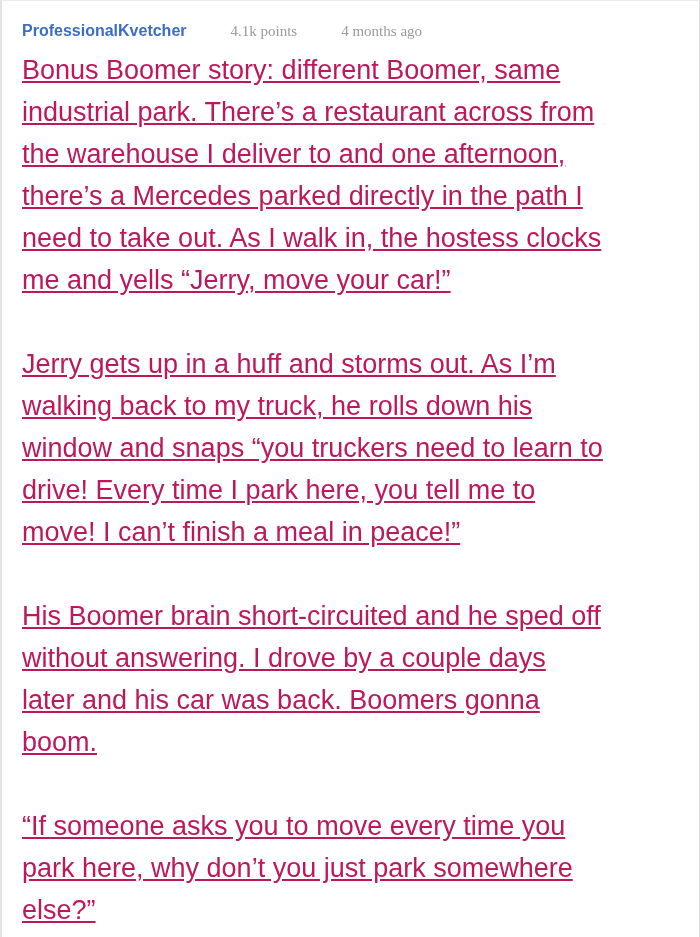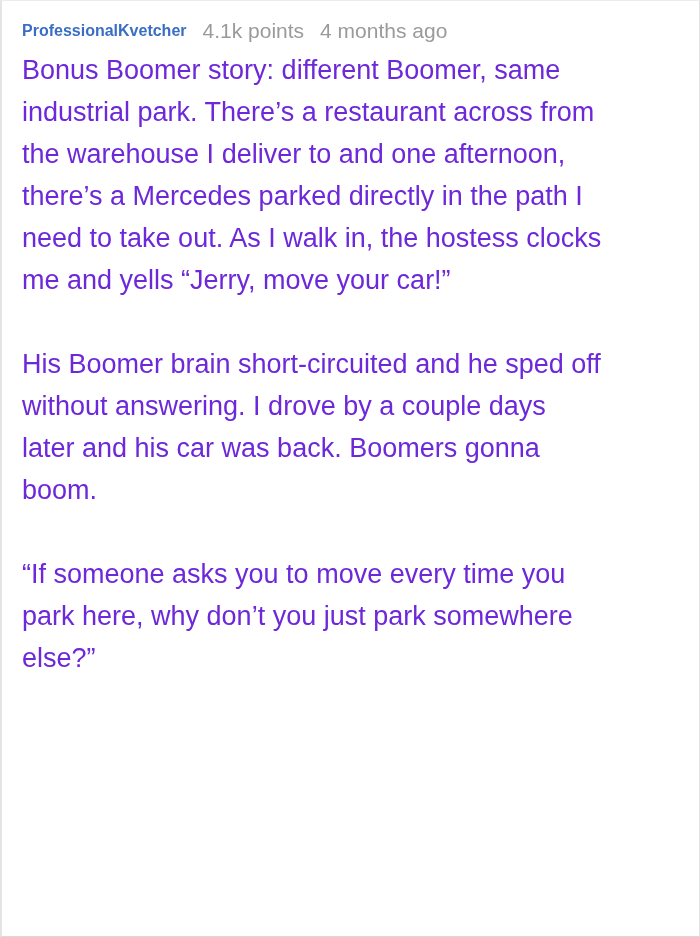--- a/index.html
+++ b/index.html
@@ -15,66 +15,73 @@
     background: #ffffff;
     border-top: 1px solid #ececec;
     border-right: 1px solid #e3e3e3;
     border-bottom: 1px solid #d9d9d9;
     border-left: 2px solid #e4e4e4;
     padding: 17px 15px 20px 20px;
   }
   .comment-header {
     display: flex;
     align-items: flex-start;
-    gap: 16px;
+    gap: 44px;
     padding-top: 2px;
   }
   .author {
     color: #3a6ec4;
     font-size: 16px;
     font-weight: 700;
     line-height: 22px;
     text-decoration: none;
     cursor: pointer;
   }
   .meta {
     color: #9a9a9a;
-    font-size: 21px;
+    font-size: 15px;
     font-weight: 400;
     line-height: 22px;
+    font-family: Liberation Serif, serif;
   }
   .comment-body {
     margin-top: 7px;
   }
   .comment-body p {
-    color: #6d28d9;
+    color: #be185d;
     font-size: 27px;
     font-weight: 400;
     line-height: 42px;
     white-space: pre-line;
     margin: 0 0 42px 0;
+    text-decoration: underline;
   }
   .comment-body p:last-child { margin-bottom: 0; }
 </style>
 </head>
 <body>
 
 <div class="comment-card">
   <div class="comment-header">
     <a class="author">ProfessionalKvetcher</a>
     <span class="meta">4.1k points</span>
     <span class="meta">4 months ago</span>
   </div>
   <div class="comment-body">
     <p>Bonus Boomer story: different Boomer, same
 industrial park. There’s a restaurant across from
 the warehouse I deliver to and one afternoon,
 there’s a Mercedes parked directly in the path I
 need to take out. As I walk in, the hostess clocks
 me and yells “Jerry, move your car!”</p>
+    <p>Jerry gets up in a huff and storms out. As I’m
+walking back to my truck, he rolls down his
+window and snaps “you truckers need to learn to
+drive! Every time I park here, you tell me to
+move! I can’t finish a meal in peace!”</p>
     <p>His Boomer brain short-circuited and he sped off
 without answering. I drove by a couple days
 later and his car was back. Boomers gonna
 boom.</p>
     <p>“If someone asks you to move every time you
 park here, why don’t you just park somewhere
 else?”</p>
   </div>
 </div>
 

